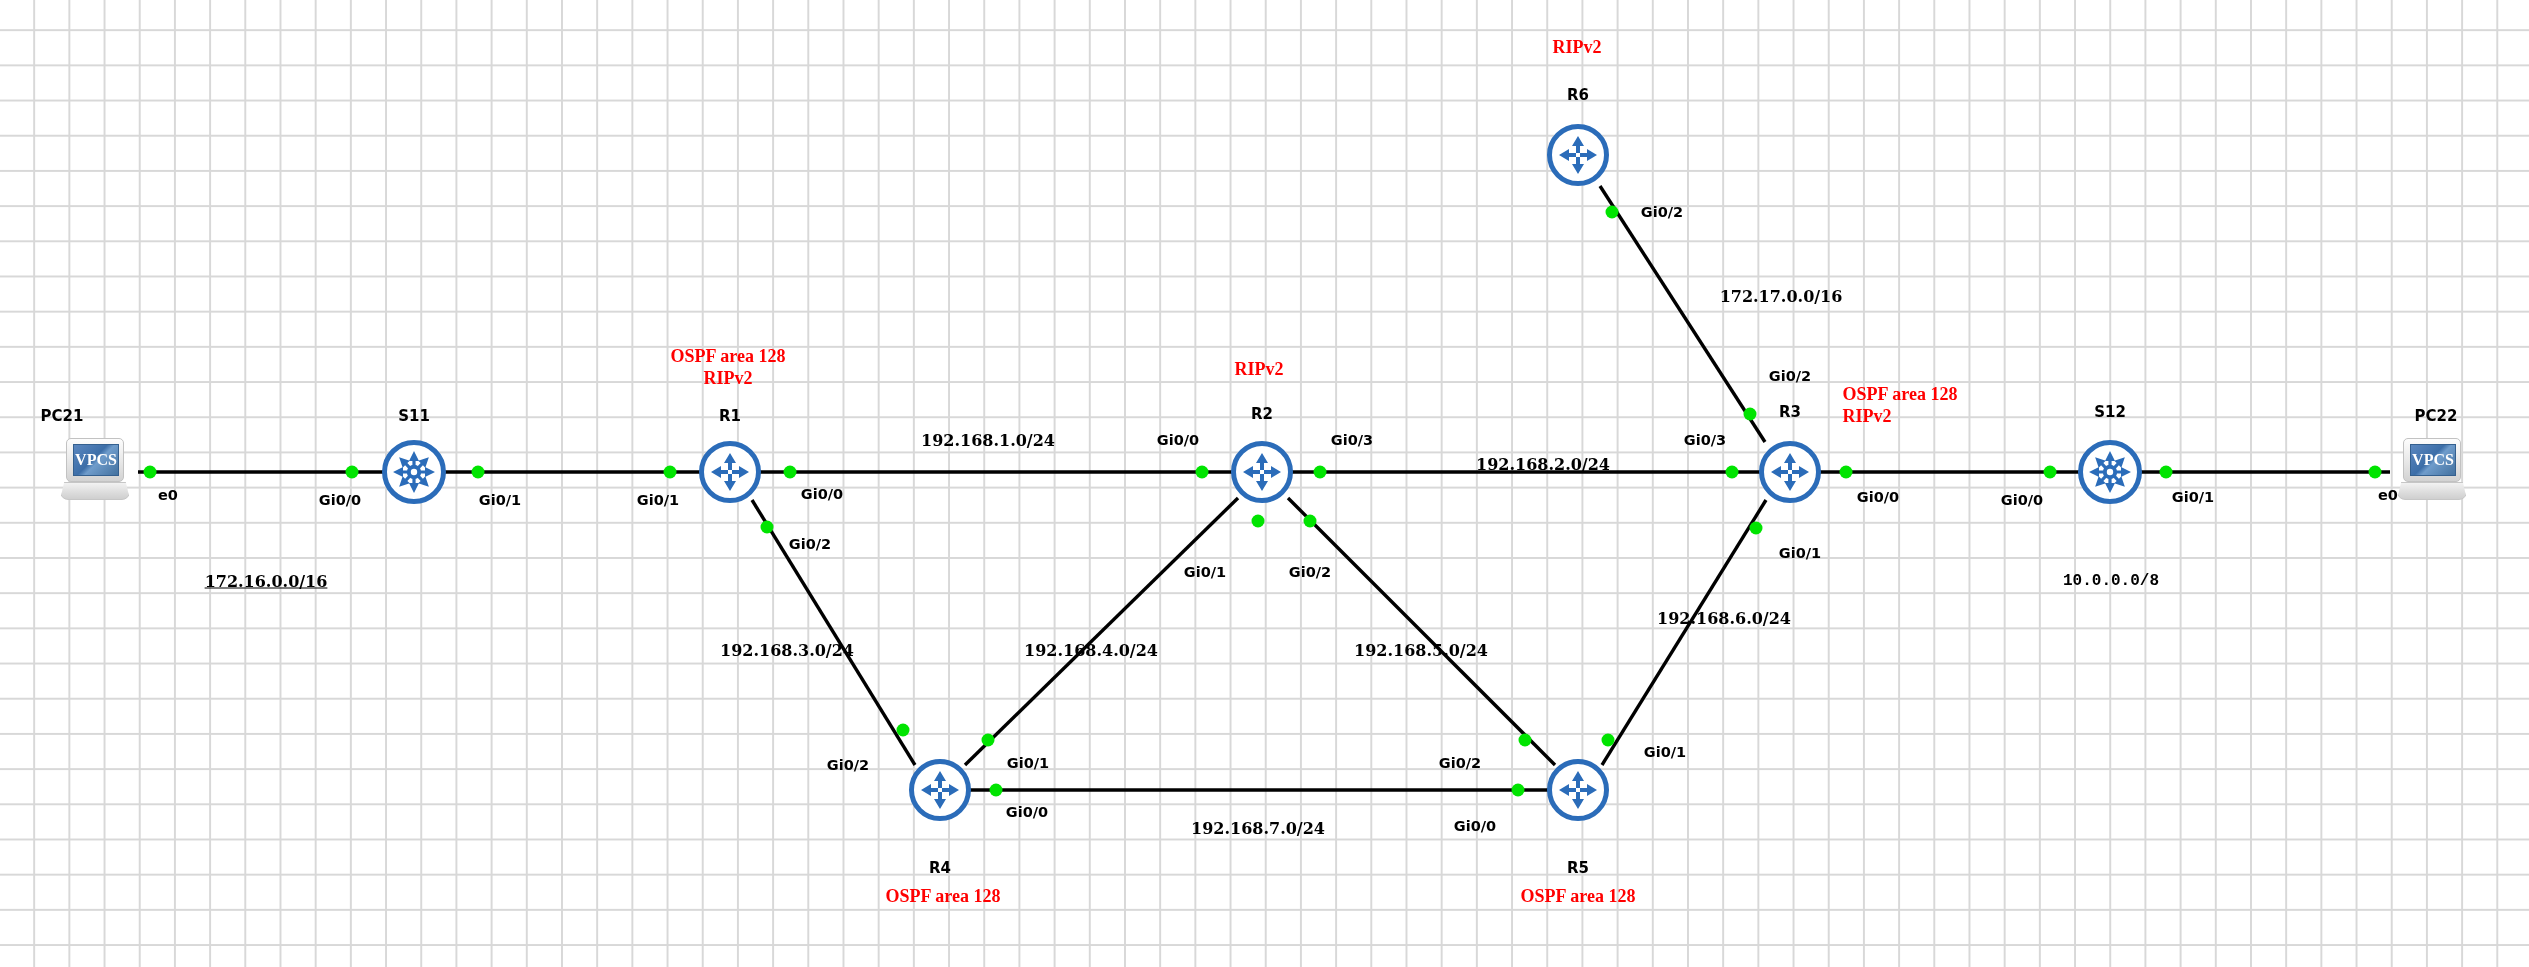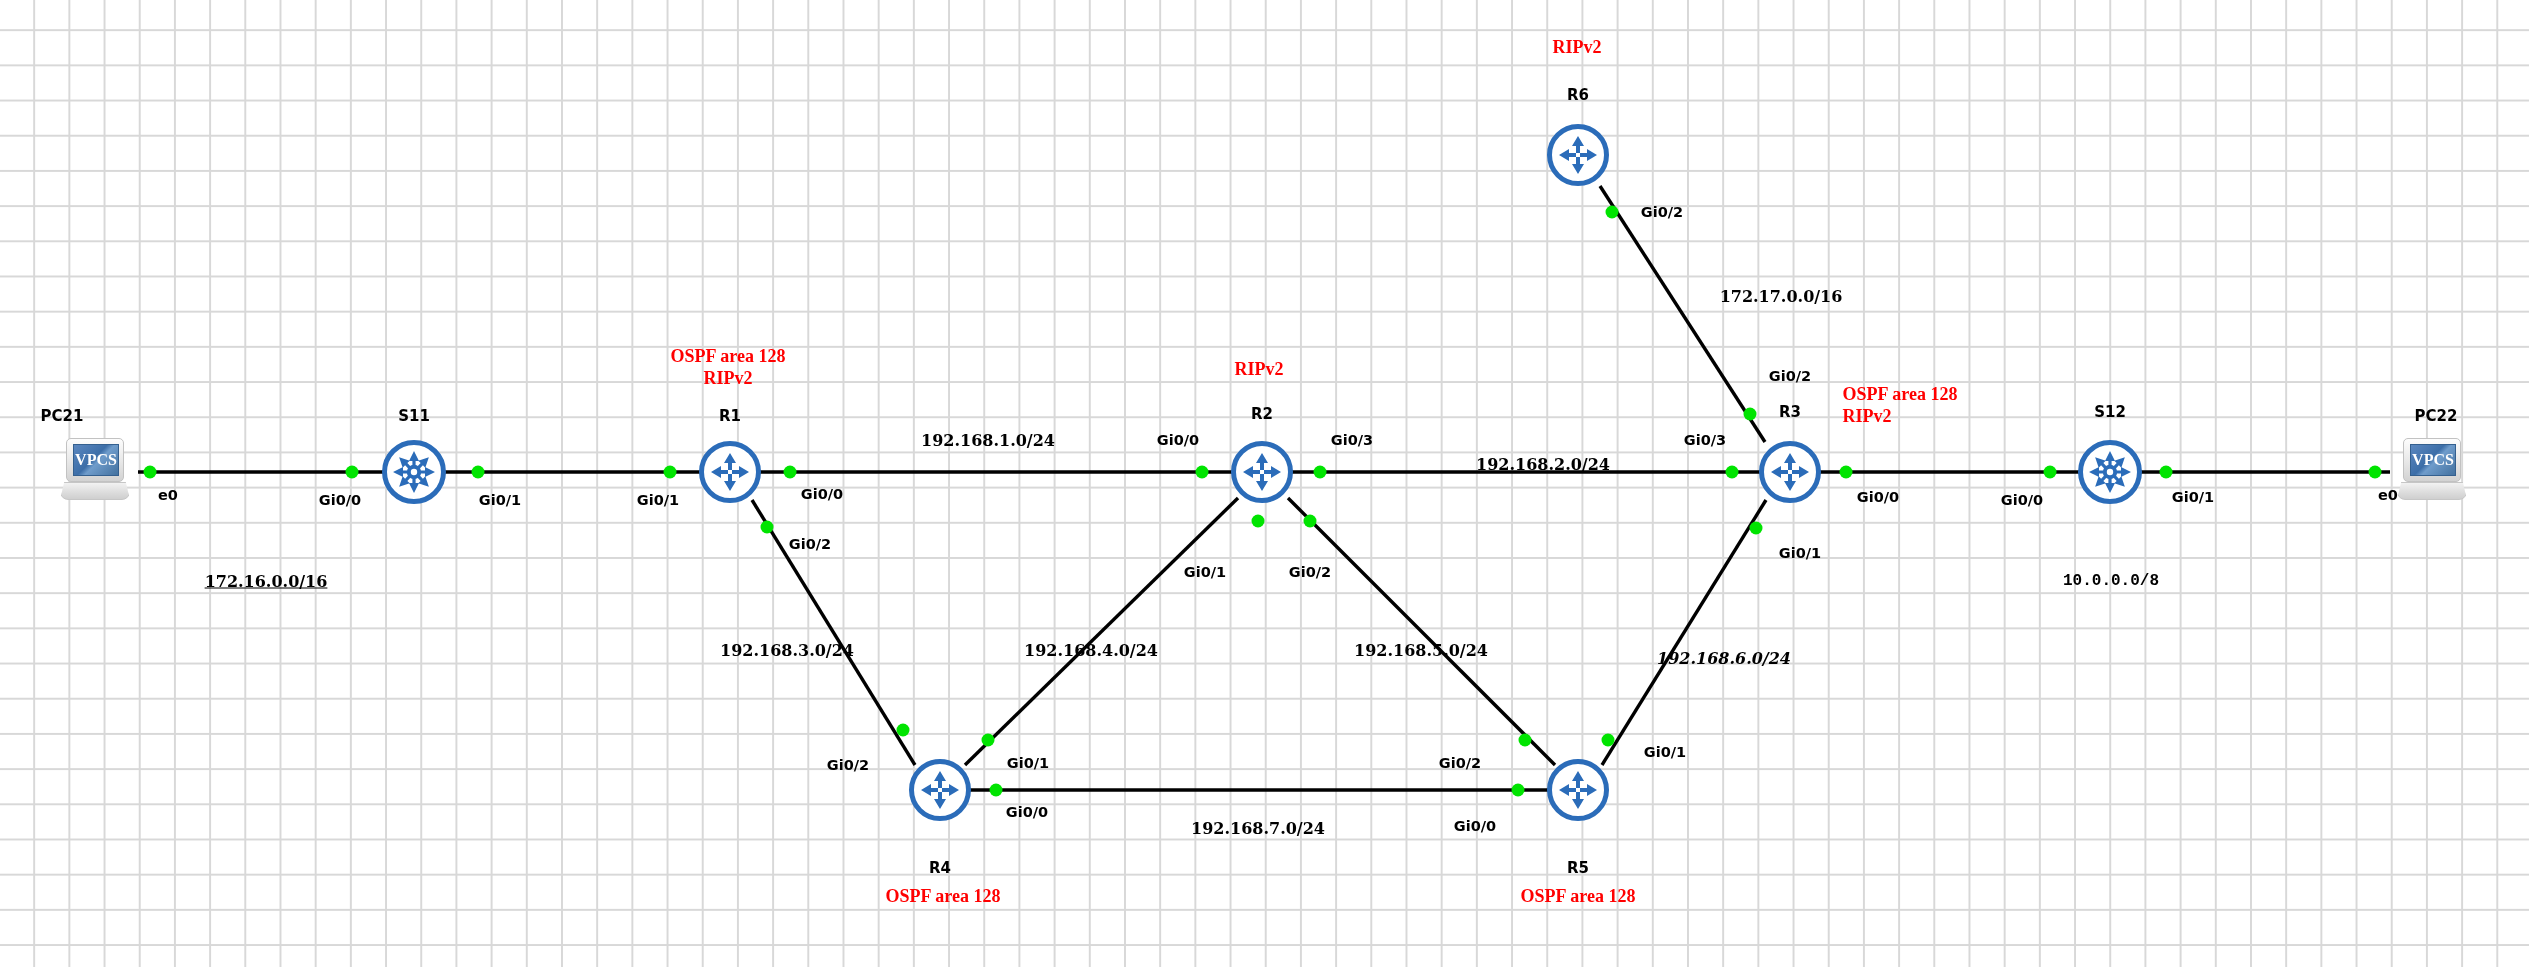--- a/index.html
+++ b/index.html
@@ -335,21 +335,21 @@
       <div class="iflabel" style="left: 1475px; top: 826px;">Gi0/0</div>
       <div class="iflabel" style="left: 2022px; top: 500px;">Gi0/0</div>
       <div class="iflabel" style="left: 2193px; top: 497px;">Gi0/1</div>
       <div class="iflabel" style="left: 2388px; top: 495px;">e0</div>
       <div class="netlabel" style="left: 266px; top: 581px; text-decoration: underline;">172.16.0.0/16</div>
       <div class="netlabel" style="left: 988px; top: 440px;">192.168.1.0/24</div>
       <div class="netlabel" style="left: 1543px; top: 440px; margin-top: 24px;">192.168.2.0/24</div>
       <div class="netlabel" style="left: 787px; top: 650px;">192.168.3.0/24</div>
       <div class="netlabel" style="left: 1091px; top: 650px;">192.168.4.0/24</div>
       <div class="netlabel" style="left: 1421px; top: 650px;">192.168.5.0/24</div>
-      <div class="netlabel" style="left: 1724px; top: 658px; font-style: italic;">192.168.6.0/24</div>
+      <div class="netlabel" style="left: 1724px; top: 618px;">192.168.6.0/24</div>
       <div class="netlabel" style="left: 1258px; top: 828px;">192.168.7.0/24</div>
       <div class="netlabel" style="left: 1757px; top: 296px; margin-left: 24px;">172.17.0.0/16</div>
       <div class="netlabel" style="left: 2111px; top: 581px; font-family: Liberation Mono, monospace;">10.0.0.0/8</div>
       <div class="protolabel center" style="left: 728px; top: 368px;">
         <div>OSPF area 128</div>
         <div>RIPv2</div>
       </div>
       <div class="protolabel center" style="left: 1259px; top: 370px;">
         <div>RIPv2</div>
       </div>

